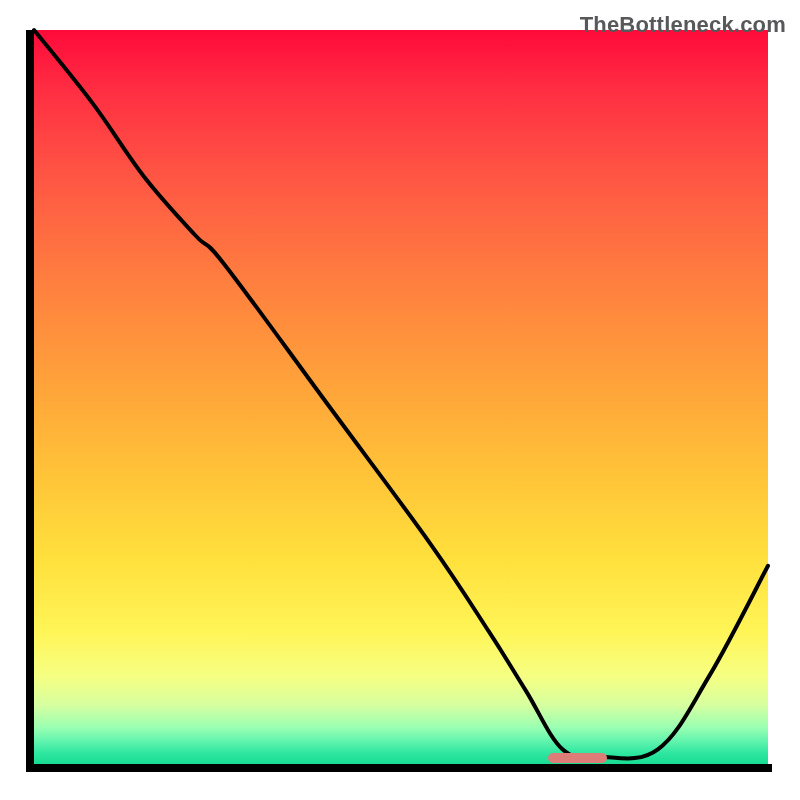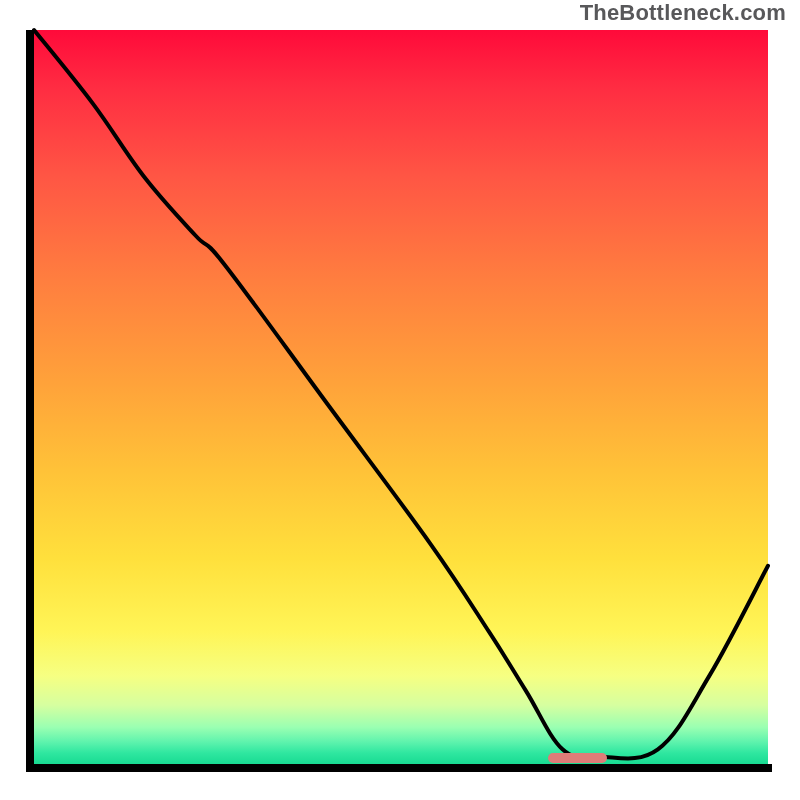--- a/index.html
+++ b/index.html
@@ -10,21 +10,21 @@
     background: #ffffff;
     overflow: hidden;
   }
   .wrapper {
     position: relative;
     width: 800px;
     height: 800px;
   }
   .watermark {
     position: absolute;
-    top: 0;
+    top: 12px;
     right: 14px;
     font-family: Arial, Helvetica, sans-serif;
     font-size: 22px;
     font-weight: 600;
     color: #58585a;
     letter-spacing: 0.2px;
     z-index: 10;
   }
   .plot-area {
     position: absolute;

